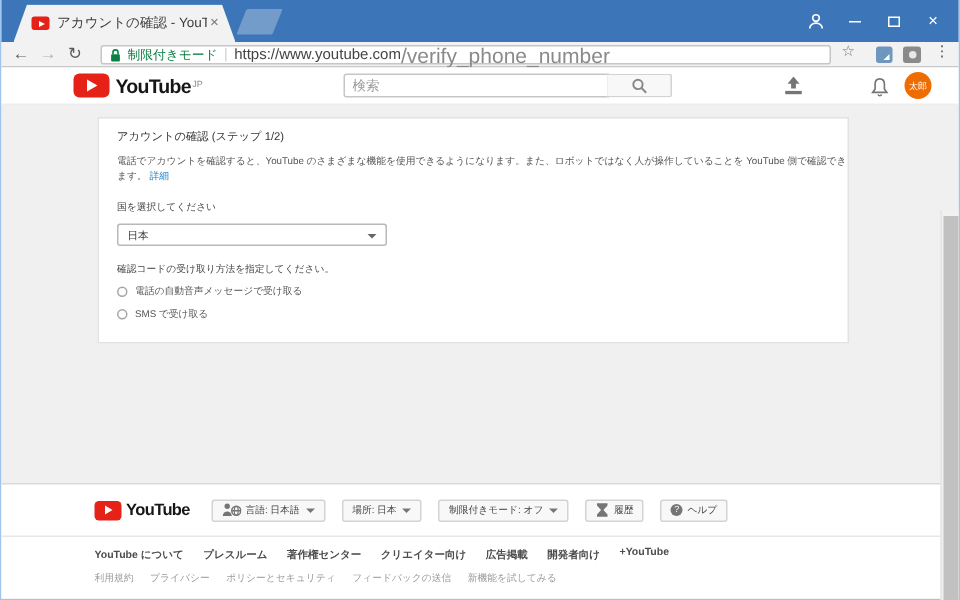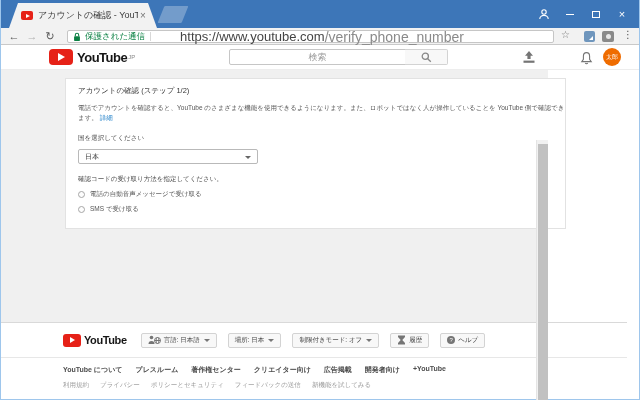--- a/index.html
+++ b/index.html
@@ -29,52 +29,52 @@
 
   
   .toolbar { position:absolute; left:0; top:28px; width:638px; height:17px; background:#f2f2f2;
     border-bottom:1px solid #c9c9c9; display:flex; align-items:center; }
   .nav-ic { font-size:11px; line-height:11px; width:18px; text-align:center; color:#5a5a5a; }
   .nav-ic.disabled { color:#b0b0b0; }
   .omnibox { position:absolute; left:66px; top:2px; width:487px; height:13px; background:#fff;
     border:1px solid #c6c6c6; border-radius:2px; display:flex; align-items:center; padding:0 5px; }
   .secure { color:#0b8043; font-size:8.5px; margin-left:4px; white-space:nowrap; }
   .url-sep { width:1px; height:9px; background:#d8d8d8; margin:0 5px; }
-  .url-domain { color:#444; font-size:13px; white-space:nowrap;margin-left:24px; }
+  .url-domain { color:#444; font-size:10px; white-space:nowrap; }
   .url-path { color:#8a8a8a; font-size:14px; white-space:nowrap; }
   .star { position:absolute; left:560px; top:1px; font-size:10px; color:#757575; }
   .ext1 { position:absolute; left:583px; top:3px; width:11px; height:11px; border-radius:2px; background:#6f96bd; }
   .ext1::after { content:""; position:absolute; right:2px; bottom:2px;
     border-bottom:4px solid #fff; border-left:4px solid transparent; }
   .ext2 { position:absolute; left:601px; top:3px; width:12px; height:11px; border-radius:2px; background:#8a8a8a; }
   .ext2::after { content:""; position:absolute; left:3.5px; top:3px; width:5px; height:5px;
     border-radius:50%; background:#e8e8e8; }
   .menu-dots { position:absolute; left:622px; top:1px; font-size:10px; color:#555; letter-spacing:0; }
 
   
   .yt-header { position:absolute; left:0; top:45px; width:638px; height:25px; background:#fff;
     border-bottom:1px solid #ededed; }
   .yt-logo { position:absolute; left:48px; top:4px; display:flex; align-items:center; }
   .yt-play { width:24px; height:16px; background:#e62117; border-radius:4px; position:relative; }
   .yt-play::after { content:""; position:absolute; left:9px; top:4px;
     border-left:7px solid #fff; border-top:4px solid transparent; border-bottom:4px solid transparent; }
   .yt-word { font-size:13px; font-weight:bold; color:#161616; letter-spacing:-0.5px; margin-left:4px; }
   .yt-sup { font-size:6px; color:#8a8a8a; vertical-align:super; margin-left:1px; }
   .search-input { position:absolute; left:228px; top:4px; width:177px; height:16px;
-    border:1px solid #c6c6c6; border-radius:2px 0 0 2px; font-size:9px; padding:0 5px; color:#333; outline:none;text-align:center; }
+    border:1px solid #c6c6c6; border-radius:2px 0 0 2px; font-size:9px; padding:0 5px; color:#333; outline:none; }
   .search-input::placeholder { color:#999; }
   .search-btn { position:absolute; left:404px; top:4px; width:43px; height:16px; background:#f8f8f8;
     border:1px solid #d3d3d3; border-left:none; border-radius:0 2px 2px 0;
     display:flex; align-items:center; justify-content:center; }
   .hdr-ic { position:absolute; top:6px; }
   .avatar { position:absolute; left:602px; top:3px; width:18px; height:18px; border-radius:50%;
     background:#ef6c00; color:#fff; font-size:6px; display:flex; align-items:center; justify-content:center; }
 
   
-  .page { position:absolute; left:0; top:70px; width:547px; height:329px; background:#f0f0f0; }
+  .page { position:absolute; left:0; top:70px; width:638px; height:329px; background:#f0f0f0; }
   .card { position:absolute; left:64px; top:8px; width:501px; background:#fff;
     border:1px solid #e2e2e2; padding:7px 12px 14px 12px; }
   .card h1 { font-size:7.5px; font-weight:normal; color:#333; margin-bottom:7px; }
   .desc { font-size:6.5px; color:#555; line-height:10px; white-space:nowrap; }
   .link { color:#167ac6; text-decoration:none; }
   .fld-label { font-size:6.5px; color:#444; margin-top:11px; }
   .select { margin-top:6px; width:180px; height:15px; background:#fff; border:1px solid #b9b9b9;
     border-radius:2px; display:flex; align-items:center; padding:0 6px; position:relative; }
   .select-value { font-size:7px; color:#333; }
   .caret-down { position:absolute; right:6px; top:6px; border-top:3px solid #666;
@@ -143,21 +143,21 @@
 
   <div class="toolbar">
     <span class="nav-ic" style="margin-left:4px">←</span>
     <span class="nav-ic disabled">→</span>
     <span class="nav-ic">↻</span>
     <div class="omnibox">
       <svg width="8" height="10" viewBox="0 0 10 13">
         <path d="M2.8 5.5 V3.8 a2.2 2.2 0 0 1 4.4 0 V5.5" fill="none" stroke="#0b8043" stroke-width="1.4"></path>
         <rect x="1.2" y="5.5" width="7.6" height="6.3" rx="1" fill="#0b8043"></rect>
       </svg>
-      <span class="secure">保護された通信</span>
+      <span class="secure">制限付きモード</span>
       <span class="url-sep"></span>
       <span class="url-domain">https://www.youtube.com</span>
       <span class="url-path">/verify_phone_number</span>
     </div>
     <span class="star">☆</span>
     <span class="ext1"></span>
     <span class="ext2"></span>
     <span class="menu-dots">⋮</span>
   </div>
 

